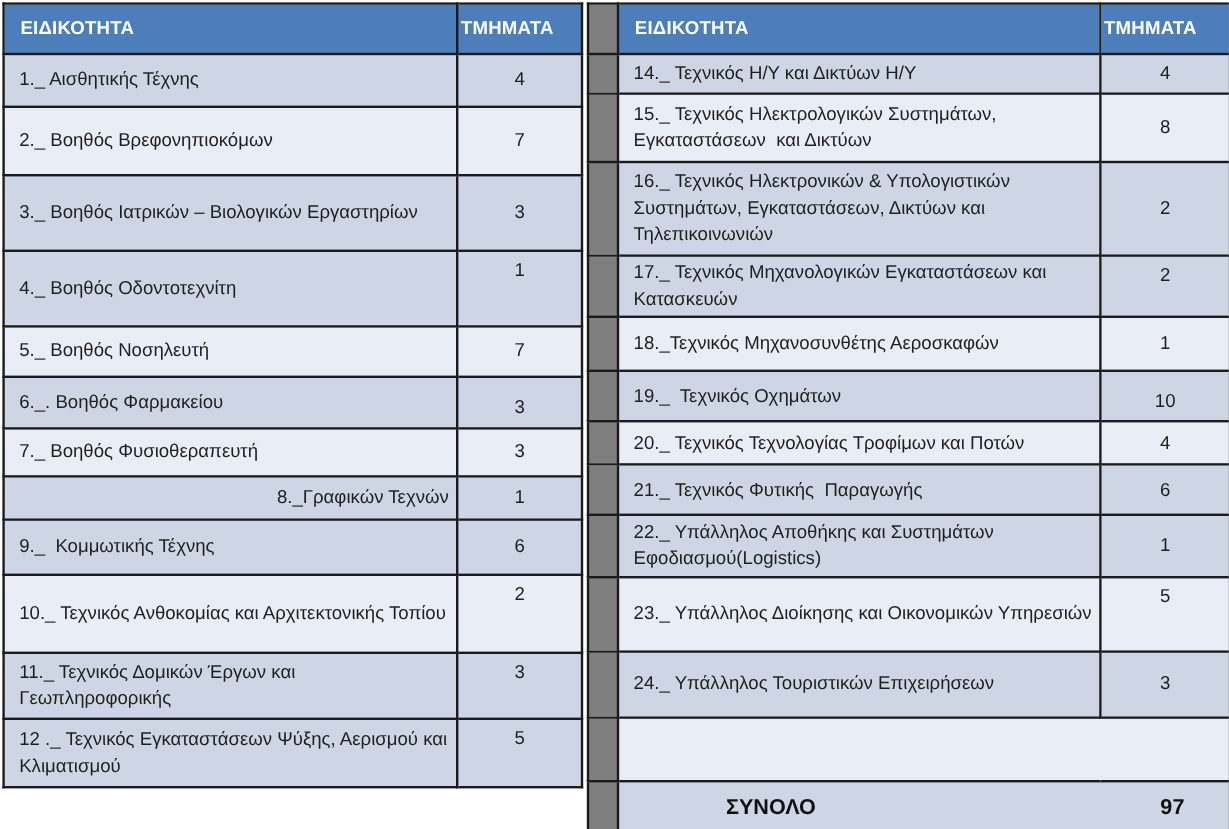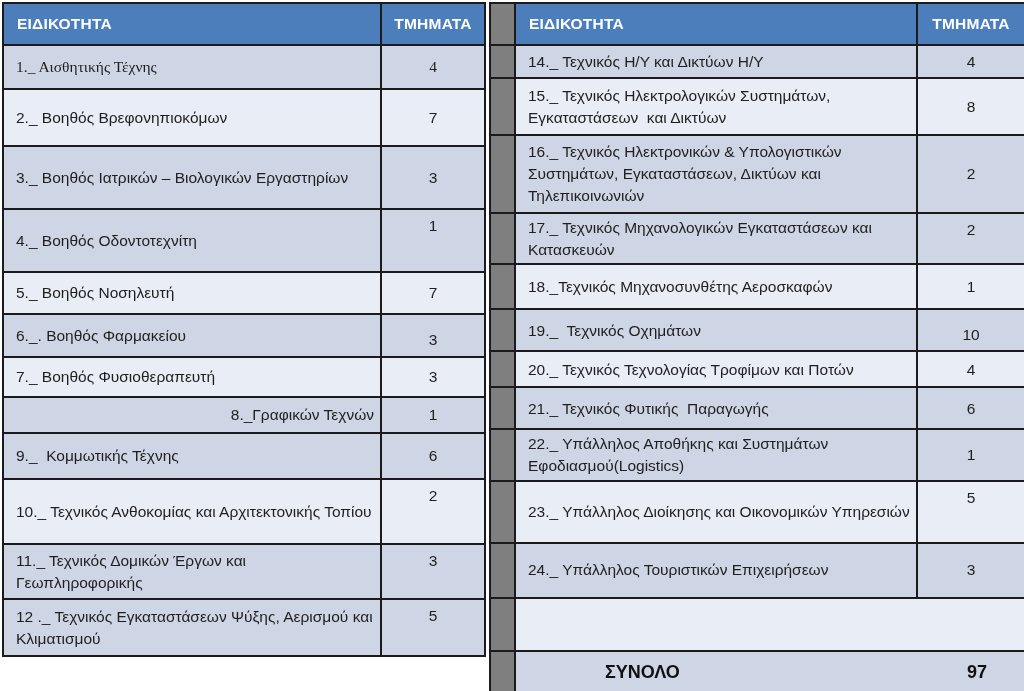--- a/index.html
+++ b/index.html
@@ -15,21 +15,21 @@
     border:2px solid #1b1b1d;box-sizing:border-box;
     font-size:15.5px;line-height:1.4;vertical-align:middle;
     overflow:hidden;
   }
   table.left-tbl{width:482px;margin-right:3px;}
   table.right-tbl{width:535px;}
   th.hdr{
     color:#ffffff;font-weight:bold;font-size:17px;text-align:left;
     padding:4px 4px 4px 13px;letter-spacing:.2px;
   }
-  th.hdr.val{text-align:center;padding-left:2px;padding-right:2px;}
+  th.hdr.val{text-align:left;padding-left:2px;padding-right:2px;}
   td.label{padding:3px 6px 3px 12px;white-space:pre-wrap;}
   td.value{text-align:center;font-size:16px;padding:2px;}
   td.value.v-top{vertical-align:top;padding-top:5px;}
   td.value.v-bottom{vertical-align:bottom;padding-bottom:5px;}
   td.spacer{padding:0;}
   tr.total-row td.merged{font-weight:bold;font-size:18px;color:#101010;}
   .total-inner{display:flex;justify-content:space-between;align-items:center;
     padding-left:88px;padding-right:36px;}
 </style>
 </head>
@@ -41,21 +41,21 @@
     <table class="doc left-tbl">
       <colgroup>
           <col style="width:378px">
           <col style="width:104px">
         </colgroup>
       <tbody>
           <tr style="height: 42px;">
             <th class="hdr" style="background: rgb(75, 126, 187);">ΕΙΔΙΚΟΤΗΤΑ</th>
             <th class="hdr val" style="background: rgb(75, 126, 187);">ΤΜΗΜΑΤΑ</th>
           </tr>
-          <tr style="height: 44px; font-family: Liberation Serif, serif;">
+          <tr style="height: 44px;">
             <td class="label" style="background: rgb(206, 213, 229);">1._ Αισθητικής Τέχνης</td>
             <td class="value" style="background: rgb(206, 213, 229);">4</td>
           </tr>
           <tr style="height: 57px;">
             <td class="label" style="background: rgb(233, 237, 245);">2._ Βοηθός Βρεφονηπιοκόμων</td>
             <td class="value" style="background: rgb(233, 237, 245);">7</td>
           </tr>
           <tr style="height: 63px;">
             <td class="label" style="background: rgb(206, 213, 229);">3._ Βοηθός Ιατρικών – Βιολογικών Εργαστηρίων</td>
             <td class="value" style="background: rgb(206, 213, 229);">3</td>

